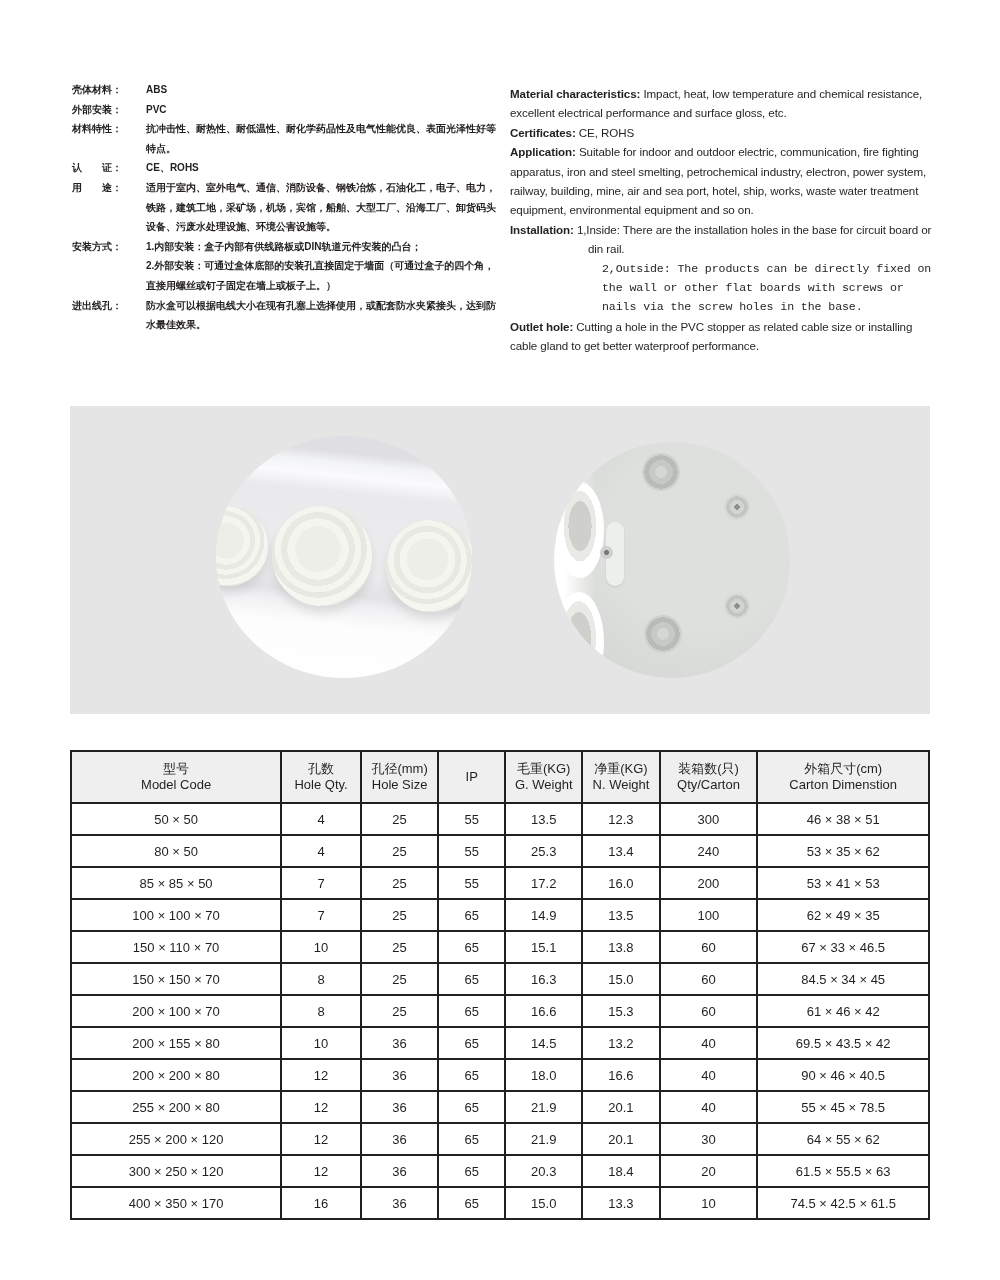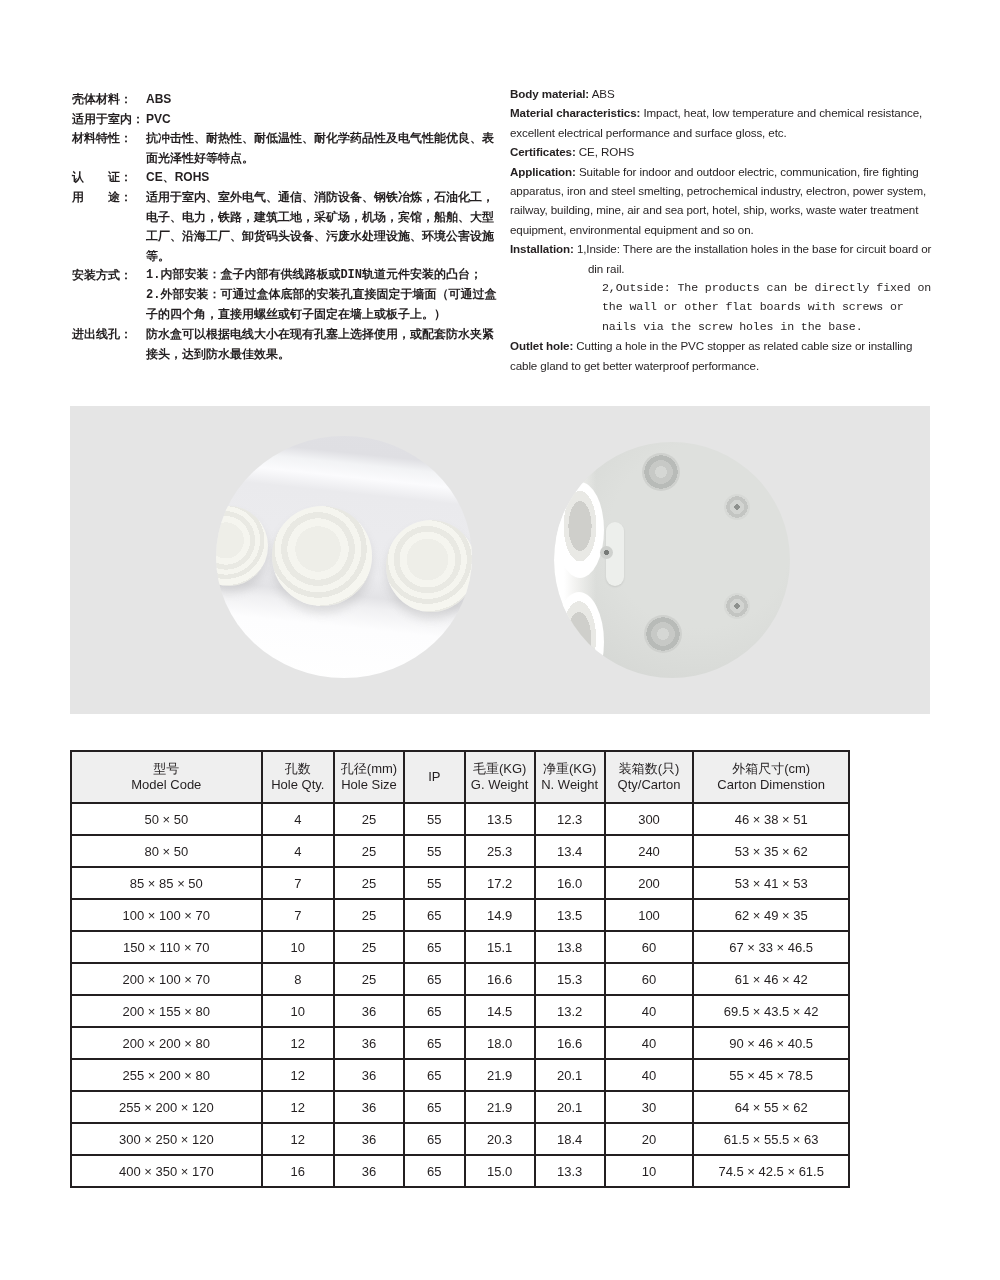--- a/index.html
+++ b/index.html
@@ -3,26 +3,26 @@
 <meta charset="utf-8">
 <style>
   html,body{margin:0;padding:0;}
   body{
     width:1000px;height:1280px;position:relative;overflow:hidden;
     background:#ffffff;color:#231f20;
     font-family:"Liberation Sans", sans-serif;
     -webkit-font-smoothing:antialiased;
   }
   
-  .cn-col{position:absolute;left:72px;top:90px;width:432px;
-    font-size:12px;line-height:19.6px;font-weight:bold;}
+  .cn-col{position:absolute;left:72px;top:80px;width:432px;
+    font-size:10px;line-height:19.6px;font-weight:bold;}
   .cn-row{display:flex;}
   .cn-label{flex:0 0 74px;white-space:nowrap;}
   .cn-content{flex:1;}
-  .cn-item{margin:0;font-family:Liberation Mono, monospace;}
+  .cn-item{margin:0;}
 
   .en-col{position:absolute;left:510px;top:84px;width:428px;
     font-size:11.6px;line-height:19.4px;letter-spacing:-0.1px;}
   .en-row{margin:0;}
   .en-label{font-weight:bold;}
   .en-row.has-items{padding-left:78px;text-indent:-78px;}
   .en-item{text-indent:0;}
   div.en-item{margin-left:14px;font-family:Liberation Mono, monospace;}
 
   
@@ -61,42 +61,42 @@
     background:radial-gradient(circle,
       #8e918e 0 15%,#d2d4d1 15% 38%,#c3c5c2 38% 58%,#d7d9d6 58% 100%);}
   .hole1{left:170px;top:52px;}
   .hole2{left:170px;top:151px;}
   .pill{position:absolute;left:52px;top:80px;width:18px;height:64px;border-radius:9px;
     background:#edefec;box-shadow:0 1px 2px rgba(0,0,0,.10);}
   .pill-hole{position:absolute;left:46px;top:104px;width:13px;height:13px;border-radius:50%;
     background:radial-gradient(circle,#777a77 0 28%,#cfd1ce 28% 100%);}
 
   
-  .spec-table{position:absolute;left:70px;top:750px;width:780px;
+  .spec-table{position:absolute;left:70px;top:750px;width:860px;
     border-collapse:collapse;table-layout:fixed;
     font-size:13px;color:#231f20;}
   .spec-table th,.spec-table td{
     border:2px solid #231f20;text-align:center;vertical-align:middle;
     padding:0 2px;overflow:hidden;}
   .spec-table th{height:50px;background:#efefef;font-weight:normal;line-height:16px;}
   .spec-table td{height:30px;background:#ffffff;}
   .th-cn,.th-en{display:block;}
   col.c1{width:24.5%;} col.c2{width:9.3%;} col.c3{width:9.0%;} col.c4{width:7.8%;}
   col.c5{width:9.0%;} col.c6{width:9.0%;} col.c7{width:11.4%;} col.c8{width:20.0%;}
 </style>
 </head>
 <body>
 
 <div class="cn-col">
     <div class="cn-row">
       <span class="cn-label">壳体材料：</span>
       <div class="cn-content">ABS</div>
     </div>
     <div class="cn-row">
-      <span class="cn-label">适用于室内：</span>
+      <span class="cn-label">外部安装：</span>
       <div class="cn-content">PVC</div>
     </div>
     <div class="cn-row">
       <span class="cn-label">材料特性：</span>
       <div class="cn-content">抗冲击性、耐热性、耐低温性、耐化学药品性及电气性能优良、表面光泽性好等特点。</div>
     </div>
     <div class="cn-row">
       <span class="cn-label">认　　证：</span>
       <div class="cn-content">CE、ROHS</div>
     </div>
@@ -111,21 +111,20 @@
         <div class="cn-item">2.外部安装：可通过盒体底部的安装孔直接固定于墙面（可通过盒子的四个角，直接用螺丝或钉子固定在墙上或板子上。）</div>
       </div>
     </div>
     <div class="cn-row">
       <span class="cn-label">进出线孔：</span>
       <div class="cn-content">防水盒可以根据电线大小在现有孔塞上选择使用，或配套防水夹紧接头，达到防水最佳效果。</div>
     </div>
   </div>
 
 <div class="en-col">
-    <div class="en-row"><span class="en-label">Body material:</span> <span class="en-text">ABS</span></div>
     <div class="en-row"><span class="en-label">Material characteristics:</span> <span class="en-text">Impact, heat, low temperature and chemical resistance, excellent electrical performance and surface gloss, etc.</span></div>
     <div class="en-row"><span class="en-label">Certificates:</span> <span class="en-text">CE, ROHS</span></div>
     <div class="en-row"><span class="en-label">Application:</span> <span class="en-text">Suitable for indoor and outdoor electric, communication, fire fighting apparatus, iron and steel smelting, petrochemical industry, electron, power system, railway, building, mine, air and sea port, hotel, ship, works, waste water treatment equipment, environmental equipment and so on.</span></div>
     <div class="en-row has-items"><span class="en-label">Installation:</span> <span class="en-item">1,Inside: There are the installation holes in the base for circuit board or din rail.</span><div class="en-item">2,Outside: The products can be directly fixed on the wall or other flat boards with screws or nails via the screw holes in the base.</div></div>
     <div class="en-row"><span class="en-label">Outlet hole:</span> <span class="en-text">Cutting a hole in the PVC stopper as related cable size or installing cable gland to get better waterproof performance.</span></div>
   </div>
 
 <div class="photo-band">
   <div class="photo-circle photo-left">
     <div class="cone cone-a"></div>
@@ -235,20 +234,30 @@
         <td>150 × 110 × 70</td>
         <td>10</td>
         <td>25</td>
         <td>65</td>
         <td>15.1</td>
         <td>13.8</td>
         <td>60</td>
         <td>67 × 33 × 46.5</td>
       </tr>
       <tr>
+        <td>150 × 150 × 70</td>
+        <td>8</td>
+        <td>25</td>
+        <td>65</td>
+        <td>16.3</td>
+        <td>15.0</td>
+        <td>60</td>
+        <td>84.5 × 34 × 45</td>
+      </tr>
+      <tr>
         <td>200 × 100 × 70</td>
         <td>8</td>
         <td>25</td>
         <td>65</td>
         <td>16.6</td>
         <td>15.3</td>
         <td>60</td>
         <td>61 × 46 × 42</td>
       </tr>
       <tr>

